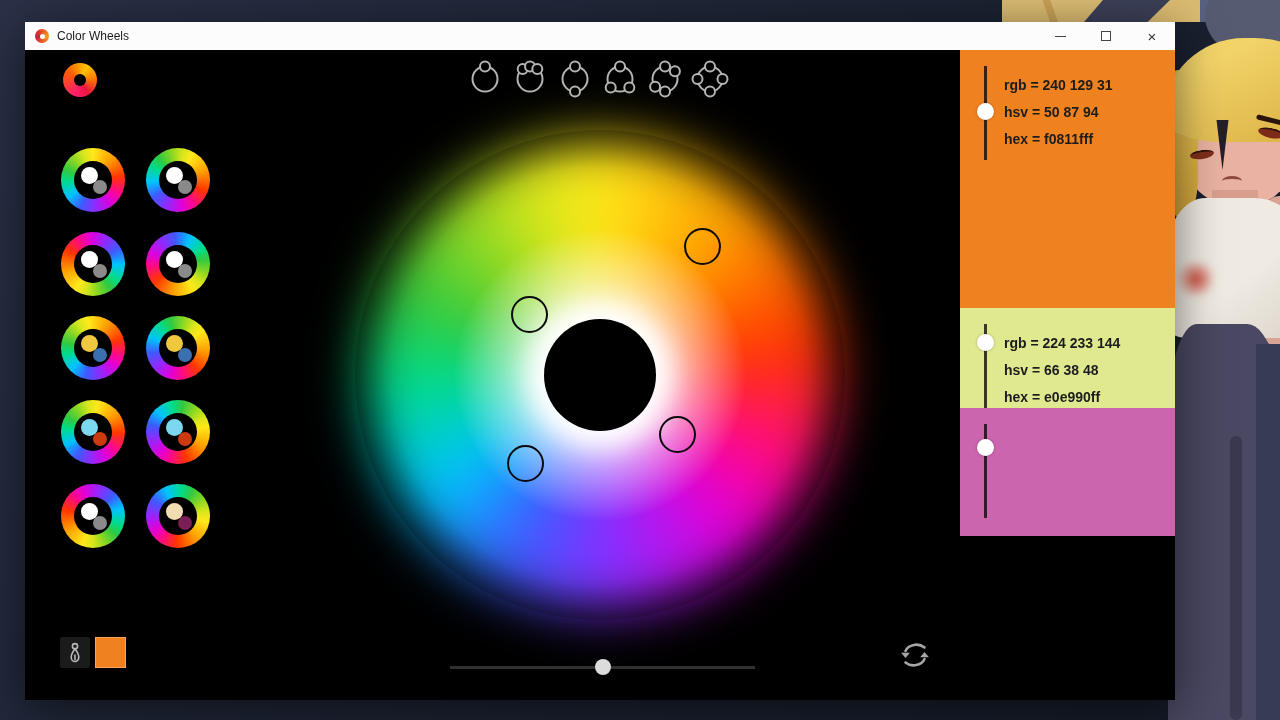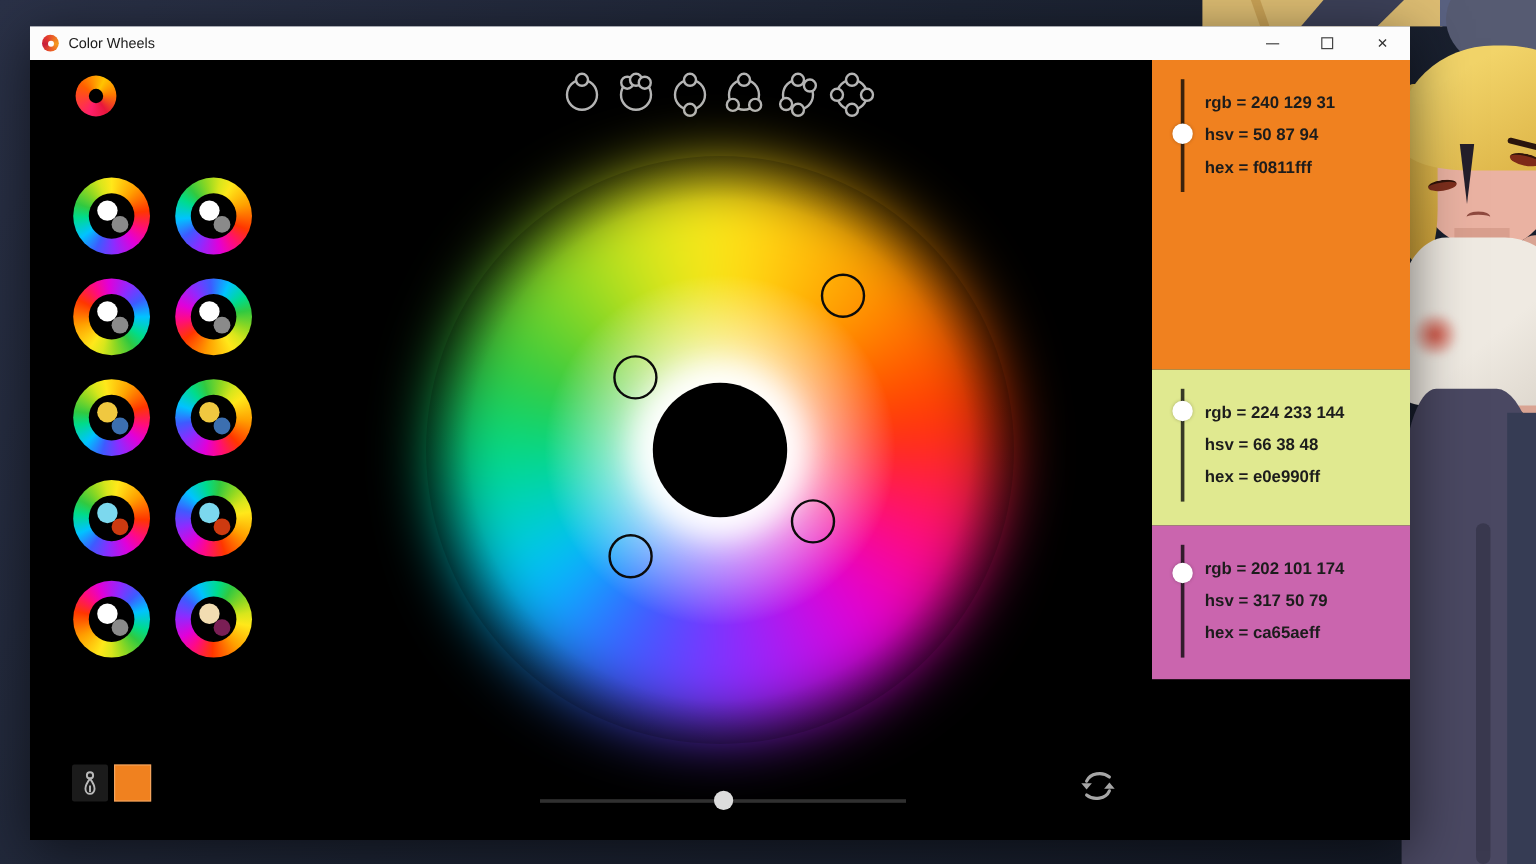--- a/index.html
+++ b/index.html
@@ -293,33 +293,28 @@
     <div class="panel" id="panel">
         <div class="swatch" style="height: 258px; background: rgb(240, 129, 31);">
           <div class="vline"></div>
           <div class="sdot" style="top: 53px;"></div>
           <div class="stext">
             <div>rgb = 240 129 31</div>
             <div>hsv = 50 87 94</div>
             <div>hex = f0811fff</div>
           </div>
         </div>
-        <div class="swatch" style="height: 130px; background: rgb(224, 233, 144);">
+        <div class="swatch" style="height: 100px; background: rgb(224, 233, 144);">
           <div class="vline"></div>
           <div class="sdot" style="top: 26px;"></div>
           <div class="stext">
             <div>rgb = 224 233 144</div>
             <div>hsv = 66 38 48</div>
             <div>hex = e0e990ff</div>
           </div>
         </div>
         <div class="swatch" style="height: 128px; background: rgb(202, 101, 174);">
           <div class="vline"></div>
           <div class="sdot" style="top: 31px;"></div>
-          <div class="stext">
-            <div>rgb = 202 101 174</div>
-            <div>hsv = 317 50 79</div>
-            <div>hex = ca65aeff</div>
-          </div>
         </div>
       </div>
   </div>
 </div>
 
 </body></html>

